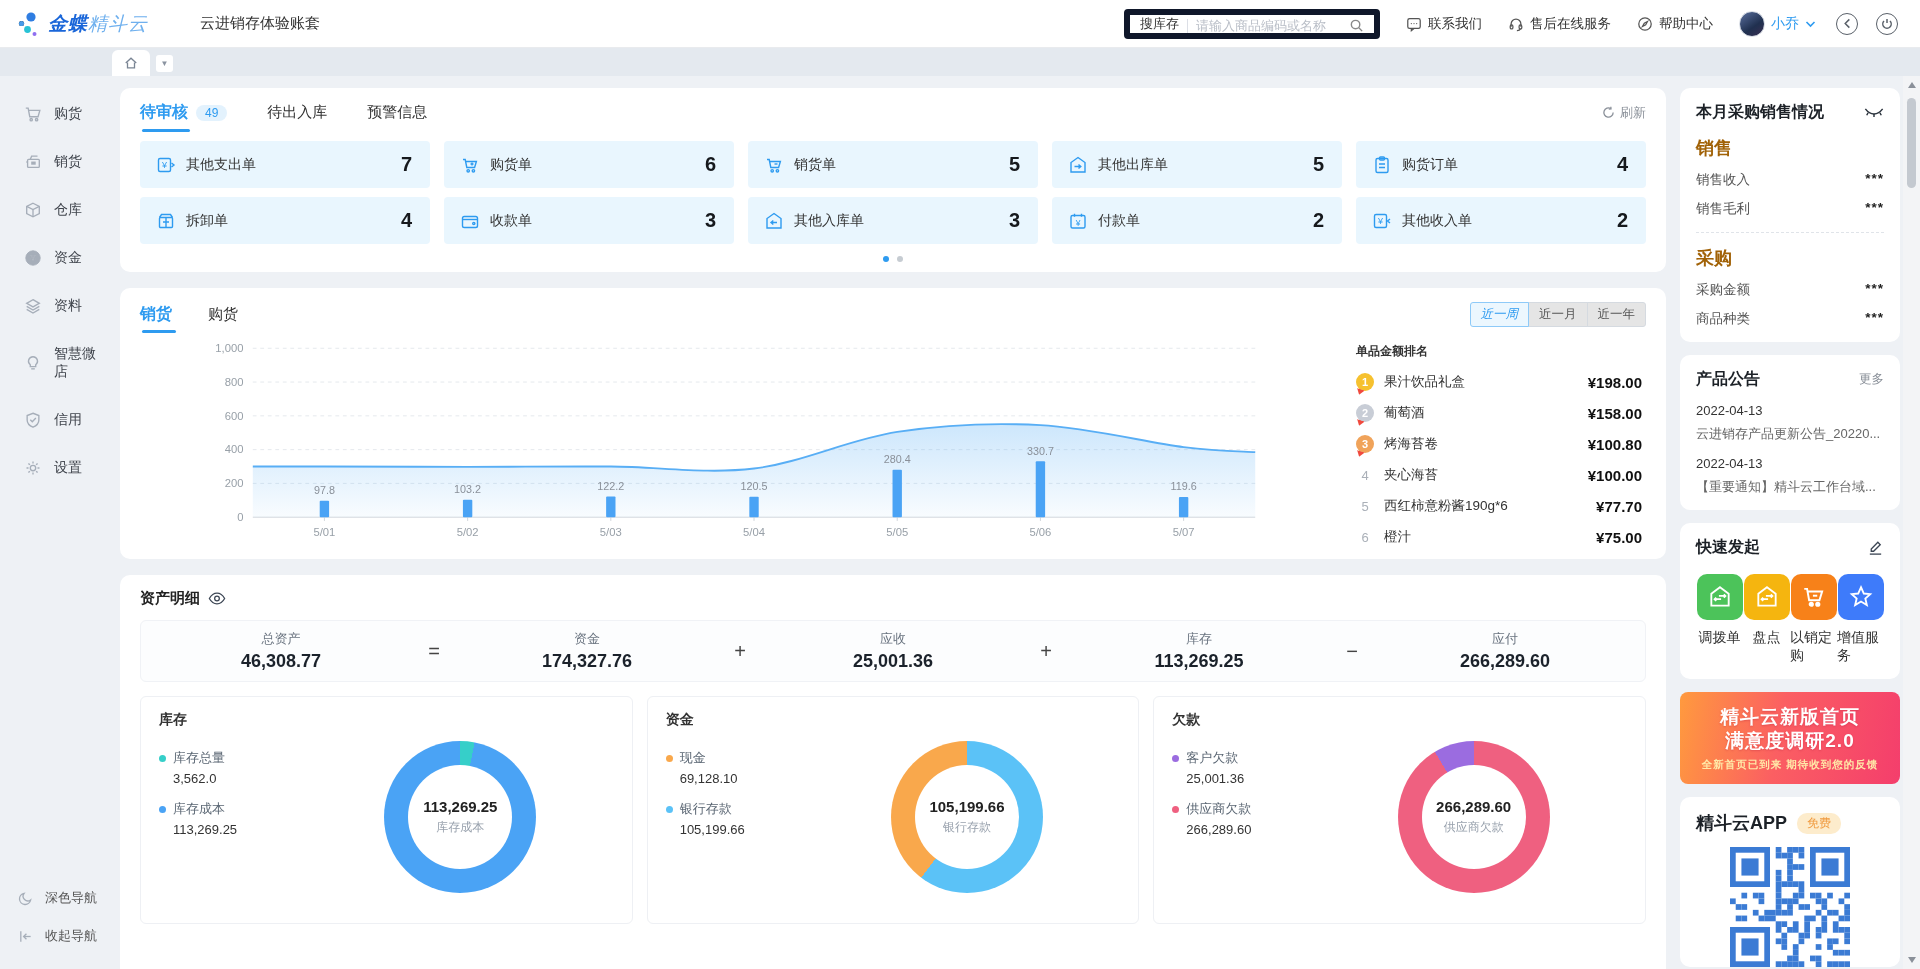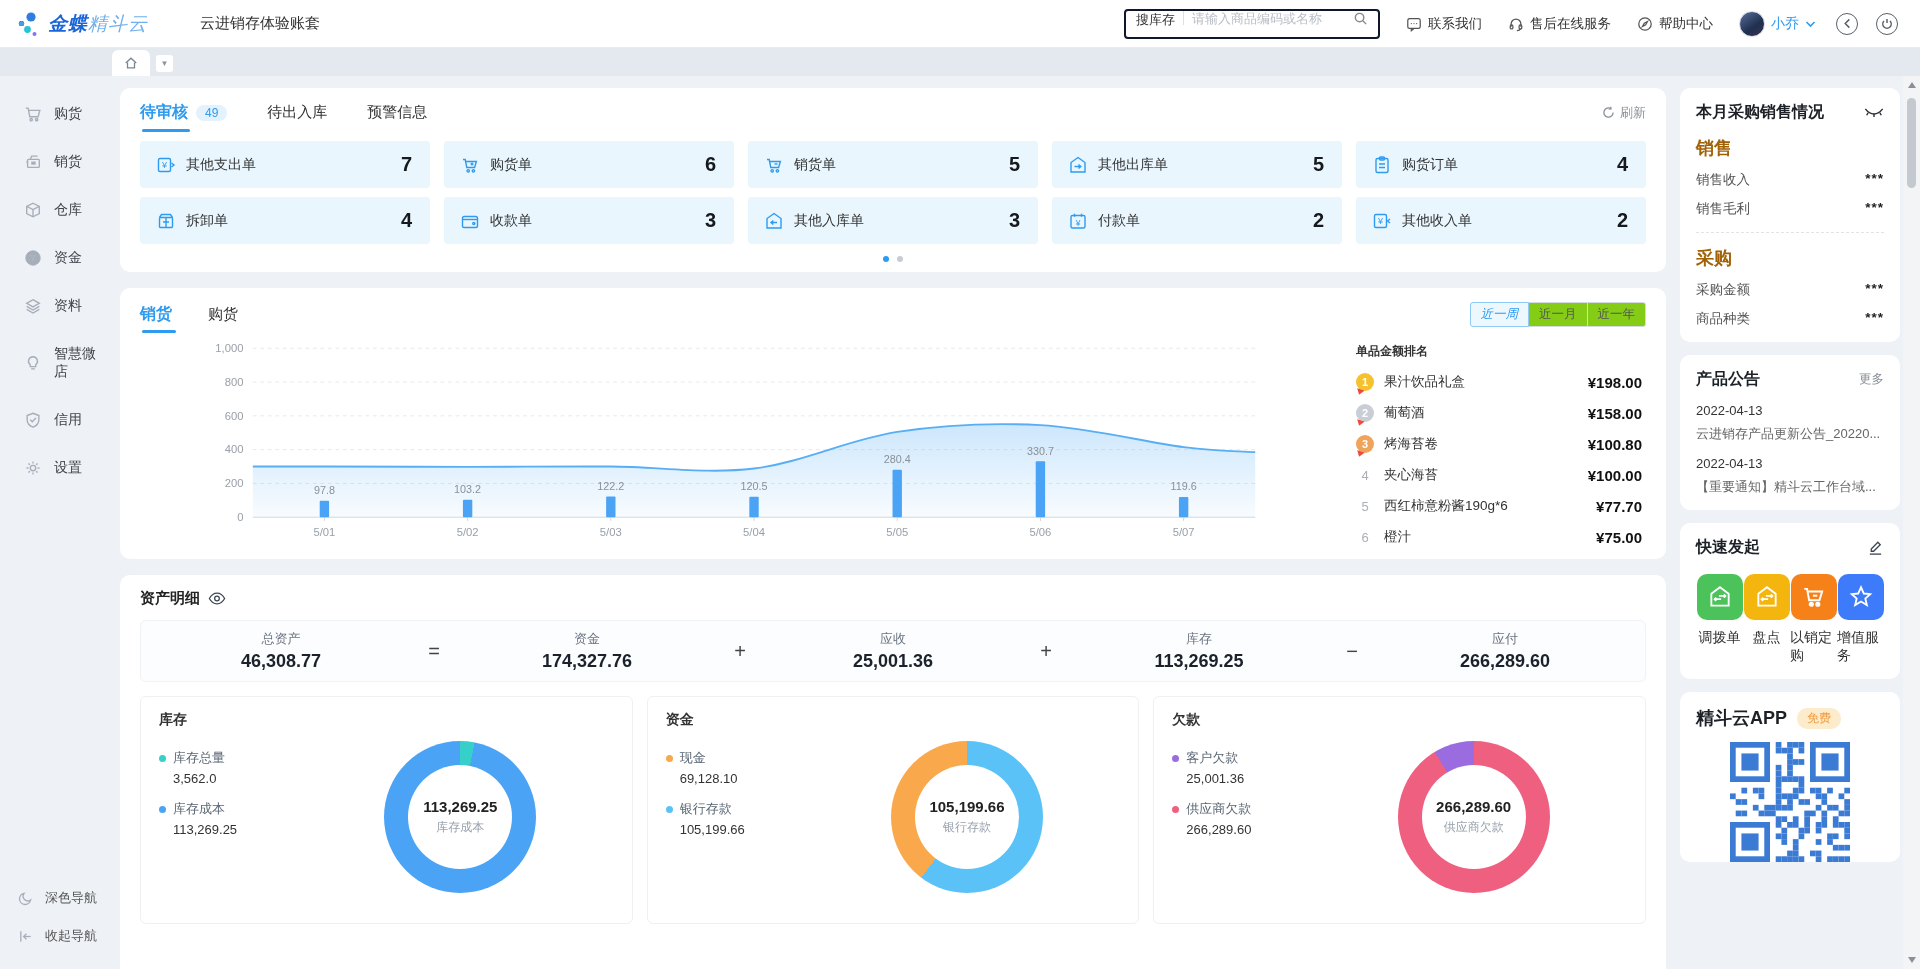--- a/index.html
+++ b/index.html
@@ -7,21 +7,21 @@
   body { font-family:"Liberation Sans","DejaVu Sans",sans-serif; background:#eef1f5; color:#333; }
   svg { display:block; }
 
   
   .topbar { height:48px; background:#fff; border-bottom:1px solid #e9ebee; display:flex; align-items:center; padding:0 22px 0 18px; }
   .logo { display:flex; align-items:center; gap:8px; }
   .logo-brand { font-size:19px; font-weight:bold; font-style:italic; color:#1a66d9; letter-spacing:1px;}
   .logo-product { font-size:19px; color:#6fb0ee; font-style:italic; letter-spacing:1px;}
   .account-title { margin-left:52px; font-size:15px; color:#333; }
   .topbar-right { margin-left:auto; display:flex; align-items:center; gap:26px; }
-  .searchbox { display:flex; align-items:flex-start; border:2px solid #0f172a; border-radius:4px; height:30px; width:256px; padding:0 10px; background:#fff;}
+  .searchbox { display:flex; align-items:flex-end; border:6px solid #0f172a; border-radius:4px; height:30px; width:256px; padding:0 10px; background:#fff;}
   .search-cat { font-size:13px; color:#333; white-space:nowrap;}
   .search-divider { width:1px; height:14px; background:#dcdfe6; margin:0 8px;}
   .searchbox input { border:none; outline:none; flex:1; font-size:13px; color:#333; min-width:0; background:transparent;}
   .searchbox input::placeholder { color:#b9bec7; }
   .top-link { display:flex; align-items:center; gap:6px; font-size:13.5px; color:#333; cursor:pointer;}
   .top-link svg { stroke:#555; }
   .userbox { display:flex; align-items:center; gap:6px; cursor:pointer;}
   .avatar { width:26px; height:26px; border-radius:50%; background:linear-gradient(145deg,#5a6f9e,#20304f 60%,#3a2f52); border:1px solid #d8dde5;}
   .username { font-size:14px; color:#2e9bf0; }
   .circle-btn { width:22px; height:22px; border-radius:50%; border:1.6px solid #596069; display:flex; align-items:center; justify-content:center; cursor:pointer;}
@@ -60,21 +60,21 @@
   .dot { width:6px; height:6px; border-radius:50%; background:#c6ccd2; cursor:pointer;}
   .dot.active { background:#2e9bf0; }
 
   
   .trend-panel { padding:14px 20px 8px; margin-bottom:16px; }
   .trend-head { display:flex; align-items:center; }
   .trend-tab { font-size:15px; color:#333; margin-right:36px; cursor:pointer; position:relative;}
   .trend-tab.active { color:#2e9bf0; font-weight:bold; font-size:16px;}
   .trend-tab.active::after { content:""; position:absolute; left:2px; bottom:-8px; width:34px; height:3px; border-radius:2px; background:#2e9bf0;}
   .range-group { margin-left:auto; display:flex; }
-  .range-btn { font-size:12.5px; color:#555; border:1px solid #d5dae0; background:#84cc16; padding:3px 10px; cursor:pointer; margin-left:-1px;}
+  .range-btn { font-size:12.5px; color:#555; border:1px solid #d5dae0; background:#e5e5e5; padding:3px 10px; cursor:pointer; margin-left:-1px;}
   .range-btn:first-child { border-radius:3px 0 0 3px; margin-left:0;font-style:italic;}
   .range-btn:last-child { border-radius:0 3px 3px 0;}
   .range-btn.active { color:#2e9bf0; border-color:#8ecaf8; background:#ecf7fe; position:relative; z-index:1;}
   .trend-body { display:flex; margin-top:10px; }
   .chart-wrap { flex:1; min-width:0; }
   .ranking { width:308px; flex:none; padding:6px 4px 0 18px; }
   .ranking-title { font-size:12px; font-weight:bold; color:#333; }
   .rank-item { display:flex; align-items:center; margin-top:13px; }
   .medal { width:18px; height:18px; border-radius:50%; color:#fff; font-size:11px; font-weight:bold; display:flex; align-items:center; justify-content:center; position:relative; flex:none;}
   .medal::after { content:""; position:absolute; bottom:-4px; left:0px; width:8px; height:6px; background:#f04a3e; clip-path:polygon(0 0,100% 0,50% 100%); transform:rotate(18deg);}
@@ -745,20 +745,25 @@
           <span class="quick-icon" style="background: rgb(62, 123, 250);">
             <svg width="26" height="26" viewBox="0 0 24 24" fill="none" stroke="#fff" stroke-width="1.7">
                 <path d="M12 3 L14.6 8.8 L20.5 9.4 L16 13.4 L17.4 19.5 L12 16.2 L6.6 19.5 L8 13.4 L3.5 9.4 L9.4 8.8 Z"></path>
               </svg>
           </span>
           <span class="quick-label">增值服务</span>
         </div>
       </div>
     </section>
 
+    <section class="banner">
+      <span class="banner-line">精斗云新版首页</span>
+      <span class="banner-line">满意度调研2.0</span>
+      <span class="banner-sub">全新首页已到来   期待收到您的反馈</span>
+    </section>
 
     <section class="panel app-panel" style="margin-top:13px;">
       <div class="app-head">
         <span class="app-title">精斗云APP</span>
         <span class="app-badge">免费</span>
       </div>
       <div class="qr-wrap">
         <svg id="qr-svg" width="120" height="120" viewBox="0 0 21 21">
             <rect x="8" y="0" width="1" height="1" fill="#3b7bd4"></rect>
             <rect x="10" y="0" width="1" height="1" fill="#3b7bd4"></rect>

